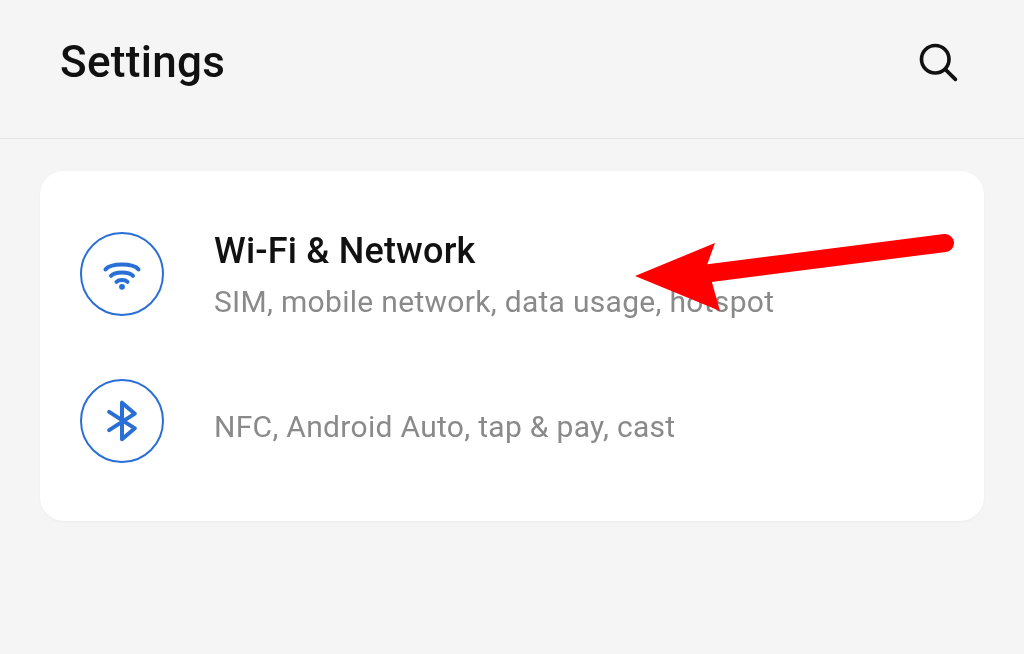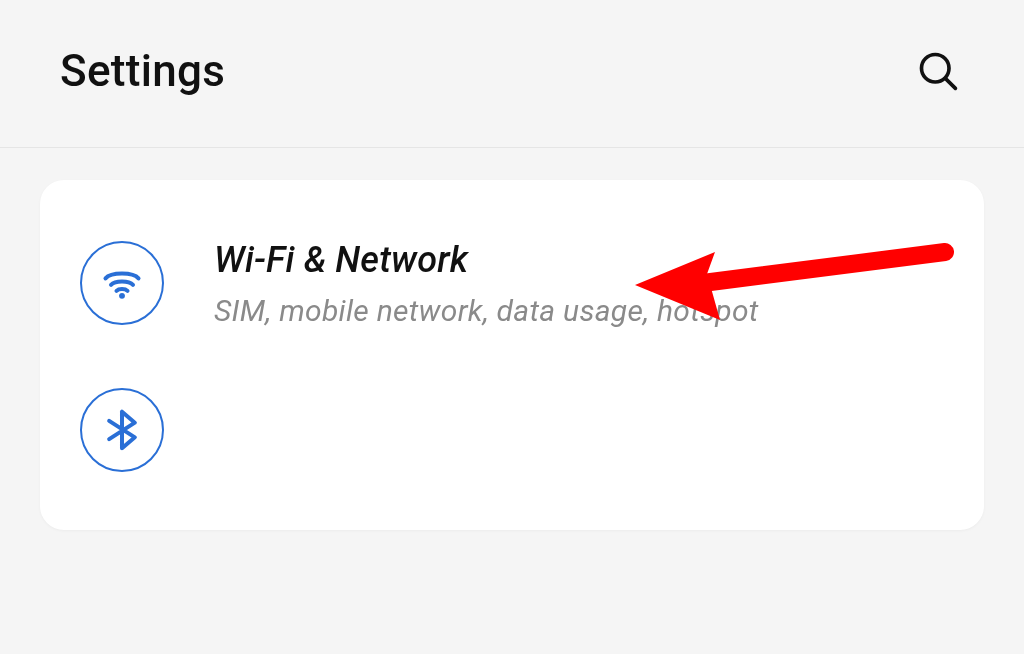--- a/index.html
+++ b/index.html
@@ -7,21 +7,21 @@
     width: 1024px;
     height: 654px;
     font-family: -apple-system, BlinkMacSystemFont, "Segoe UI", Roboto, "Helvetica Neue", Arial, sans-serif;
     background: #f5f5f5;
     overflow: hidden;
   }
   .header {
     display: flex;
     align-items: center;
     justify-content: space-between;
-    padding: 45px 60px 50px 60px;
+    padding: 36px 60px 50px 60px;
     border-bottom: 1px solid #e5e5e5;
   }
   .header-title {
     font-size: 44px;
     font-weight: 500;
     color: #111;
     letter-spacing: 0.3px;
   }
   .search-btn {
     width: 52px;
@@ -30,21 +30,20 @@
     align-items: center;
     justify-content: center;
     cursor: pointer;
   }
   .card {
     margin: 32px 40px 0 40px;
     background: #ffffff;
     border-radius: 24px;
     padding: 28px 40px 28px 40px;
     box-shadow: 0 1px 3px rgba(0,0,0,0.04);
-    font-style: italic;
   }
   .row {
     display: flex;
     align-items: center;
     padding: 30px 0;
     cursor: pointer;
     position: relative;
   }
   .icon-circle {
     width: 84px;
@@ -117,16 +116,17 @@
     </svg>
   </div>
 
   <div class="row">
     <div class="icon-circle">
       <svg width="44" height="44" viewBox="0 0 24 24" fill="none">
         <path d="M12 2 L12 22 L19 16 L5 7 M12 2 L19 8 L5 17" stroke="#2a6fd6" stroke-width="2.2" stroke-linejoin="round" stroke-linecap="round" fill="none"></path>
       </svg>
     </div>
     <div class="row-text">
+      <div class="row-subtitle">NFC, Android Auto, tap &amp; pay, cast</div>
     </div>
   </div>
 
 </div>
 
 </body></html>

